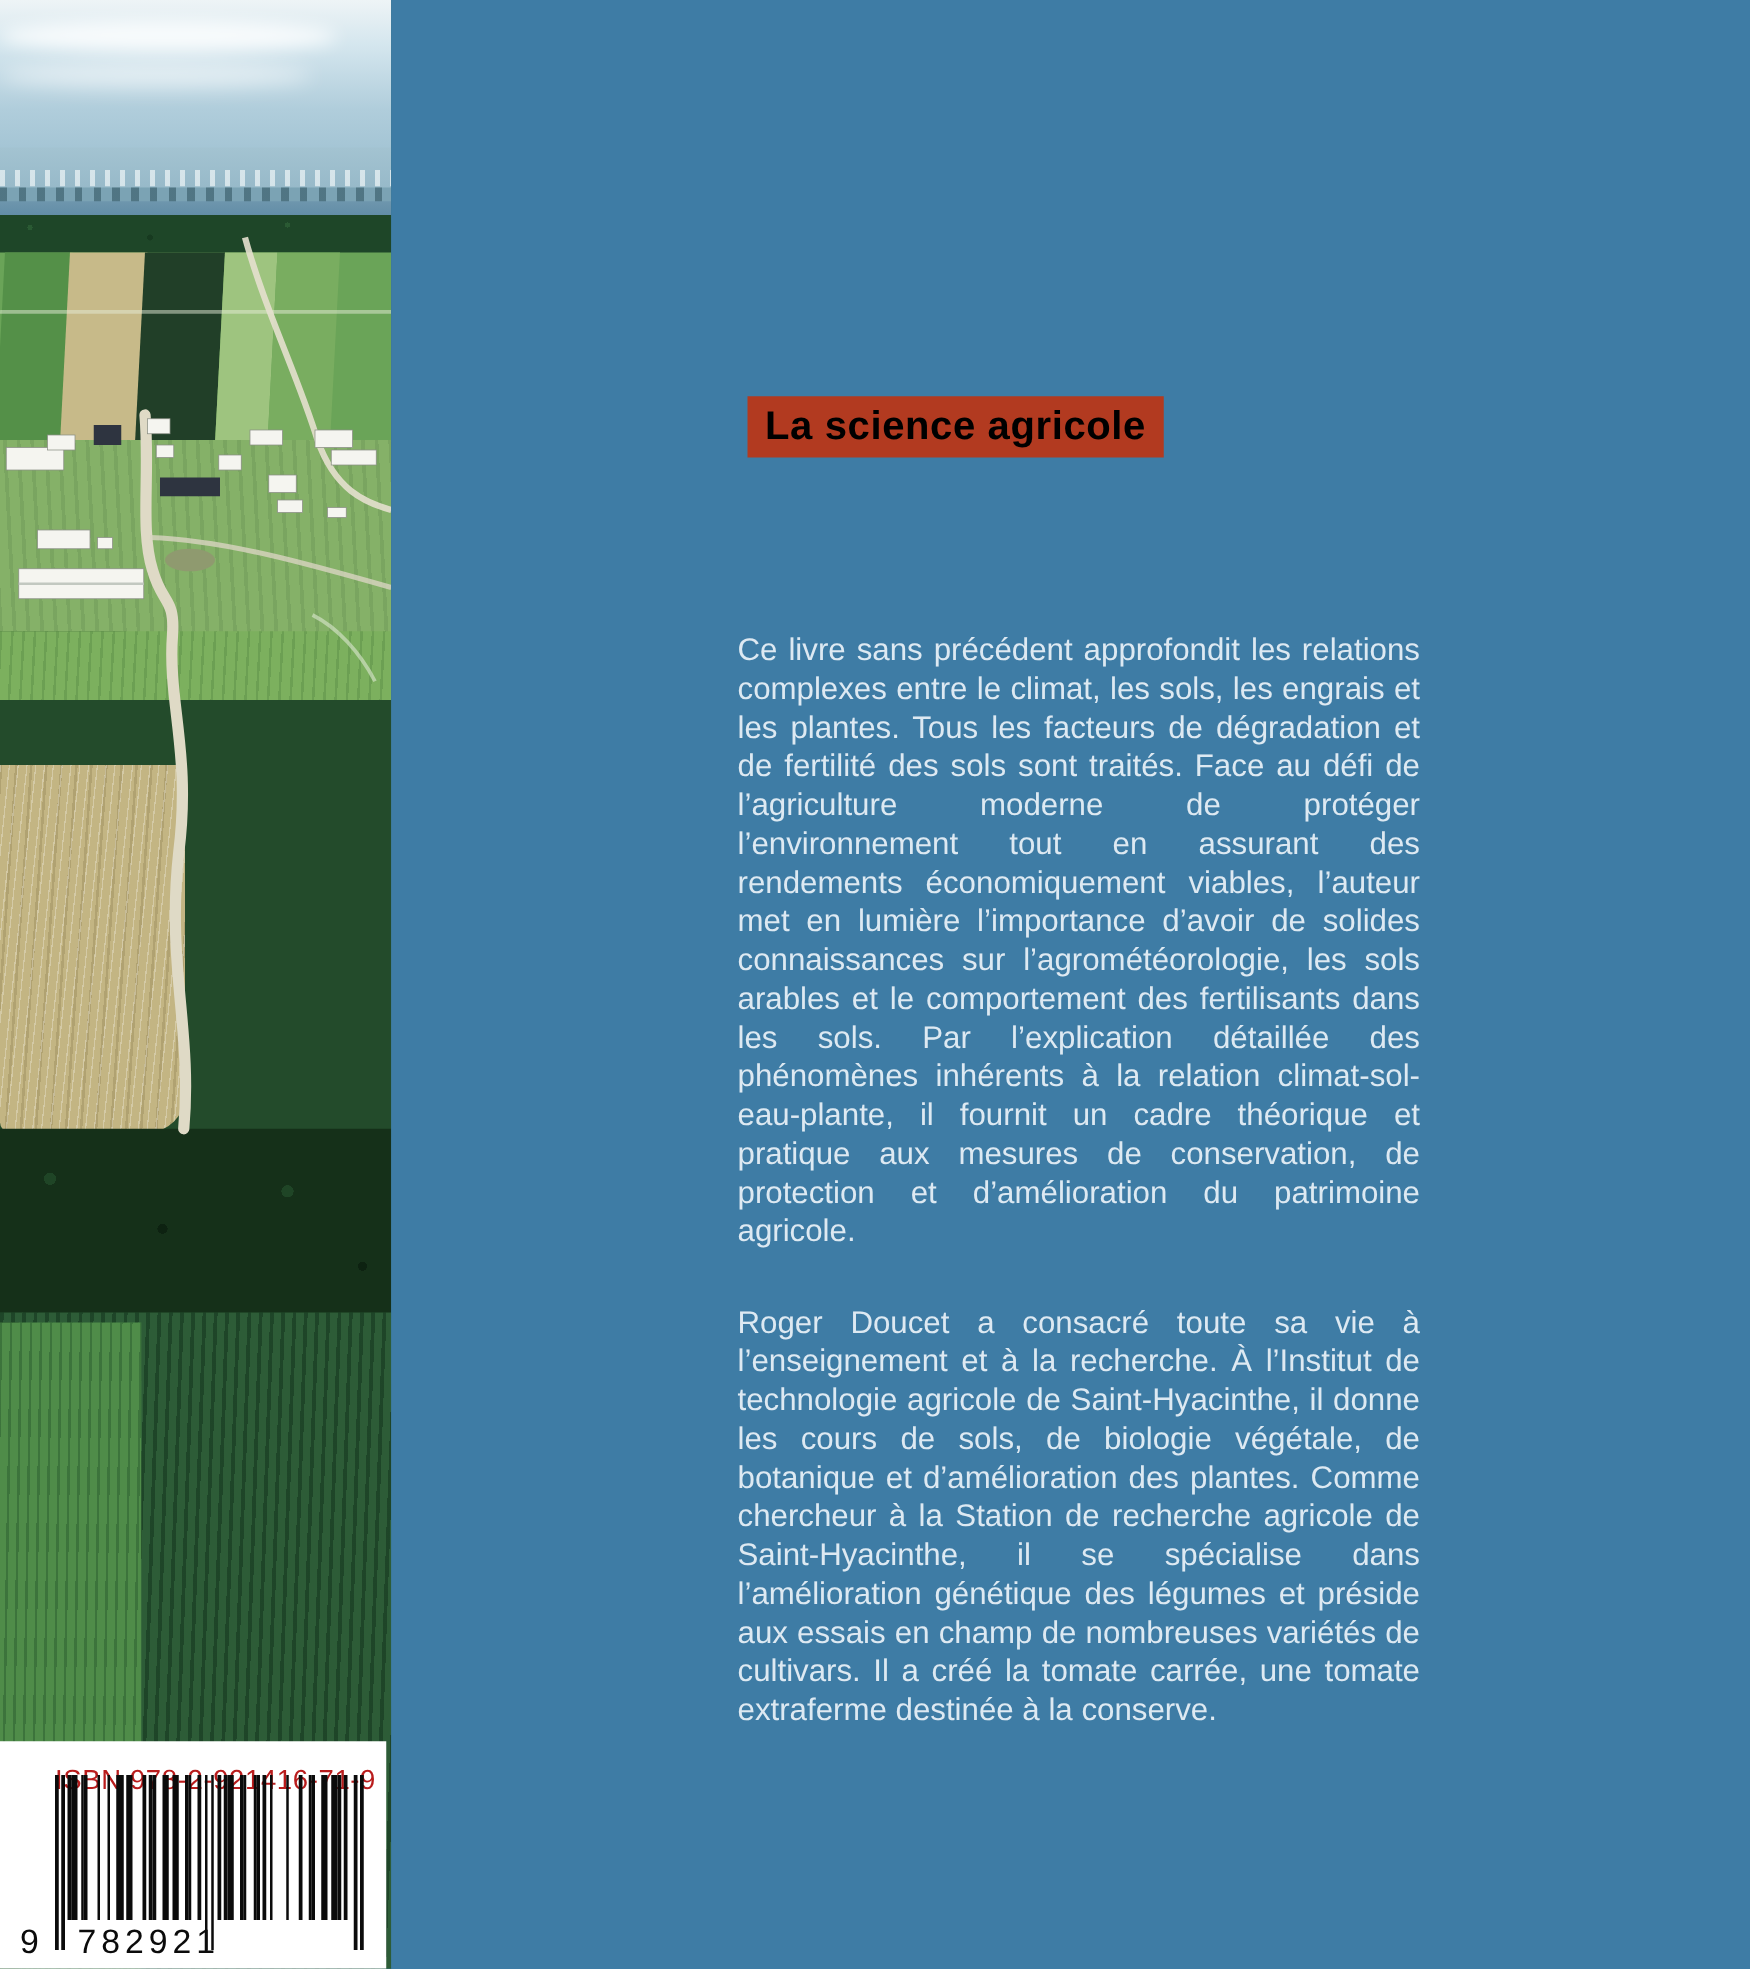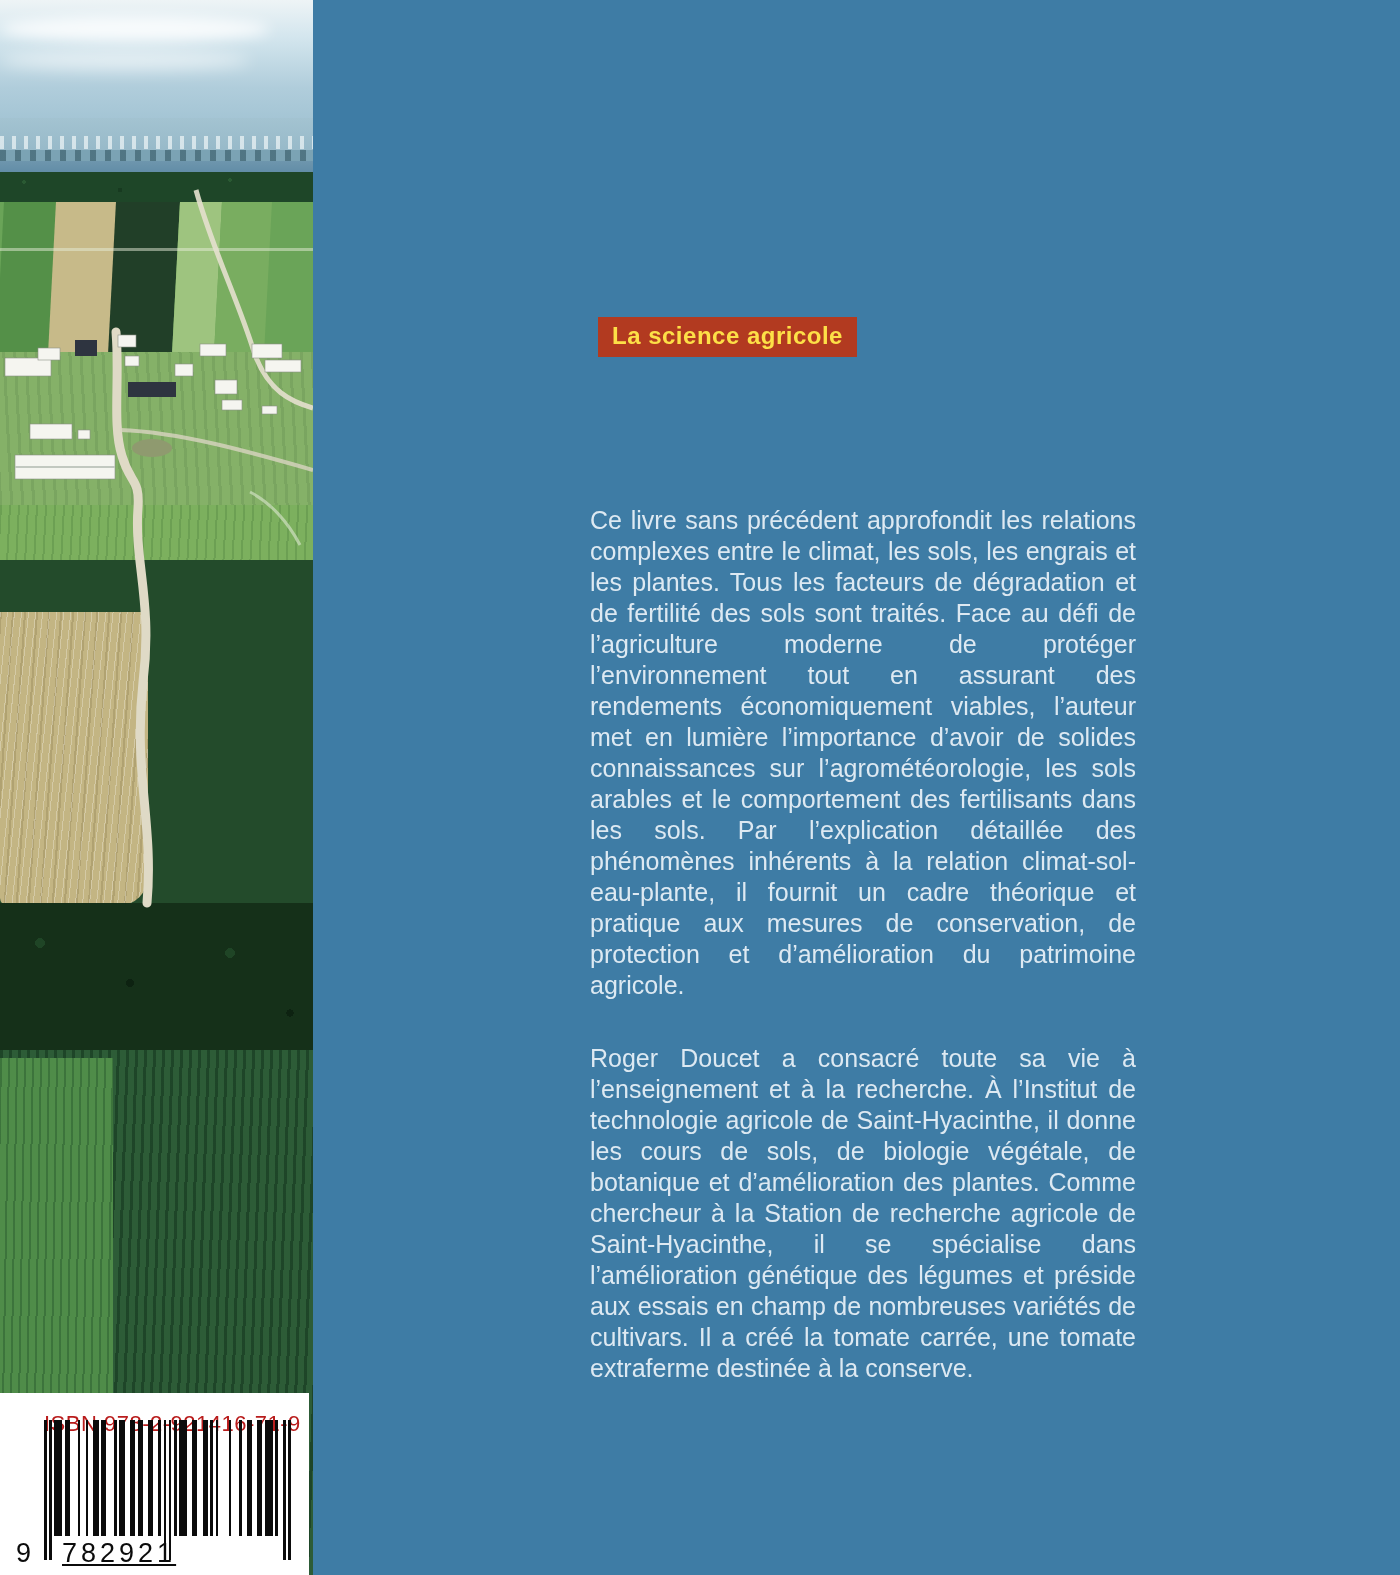--- a/index.html
+++ b/index.html
@@ -73,28 +73,28 @@
   
   .isbn-box { position:absolute; left:0; top:1393px; width:309px; height:182px;
               background:#ffffff; }
   .isbn-label { position:absolute; left:44px; top:2px; font-size:22px; letter-spacing:.5px;
               color:#b91c1c; white-space:nowrap;margin-top:16px; }
   .barcode  { position:absolute; left:44px; top:27px; width:248px; height:145px; }
   .bar      { position:absolute; top:0; background:#0b0b0b; }
   .bc-digits { position:absolute; left:0; top:1538px; width:309px; height:34px;
               font-size:27px; color:#0b0b0b; }
   .bc-d9 { position:absolute; left:16px; }
-  .bc-g1 { position:absolute; left:62px;  letter-spacing:4px;text-decoration:underline; }
+  .bc-g1 { position:absolute; left:62px;  letter-spacing:4px; }
   .bc-g2 { position:absolute; left:172px; letter-spacing:4px;margin-top:40px; }
 
   
   .panel { position:absolute; left:313px; top:0; width:1087px; height:1575px;
            background:#3e7ca5; }
-  .badge { position:absolute; left:285px; top:317px; background:#b23a20; color:#fde047;
-           font-size:24px; font-weight:bold; padding:5px 14px 7px 14px; letter-spacing:.5px; }
+  .badge { position:absolute; left:285px; top:317px; background:#b23a20; color:#000000;
+           font-size:32px; font-weight:bold; padding:5px 14px 7px 14px; letter-spacing:.5px; }
   .title { position:absolute; left:279px; top:368px; color:#f0f6fa; font-size:46px;
            line-height:53px; letter-spacing:-.5px; font-weight:normal; }
   .synopsis, .bio { position:absolute; left:277px; width:546px; color:#dde9f2;
            font-size:25px; line-height:31px; text-align:justify; }
   .synopsis { top:505px; }
   .bio      { top:1043px; }
 
   
   .logo { position:absolute; left:277px; top:1422px; width:546px; text-align:center;
           color:#f4f8fa; font-family:"Liberation Serif","DejaVu Serif",serif; }

